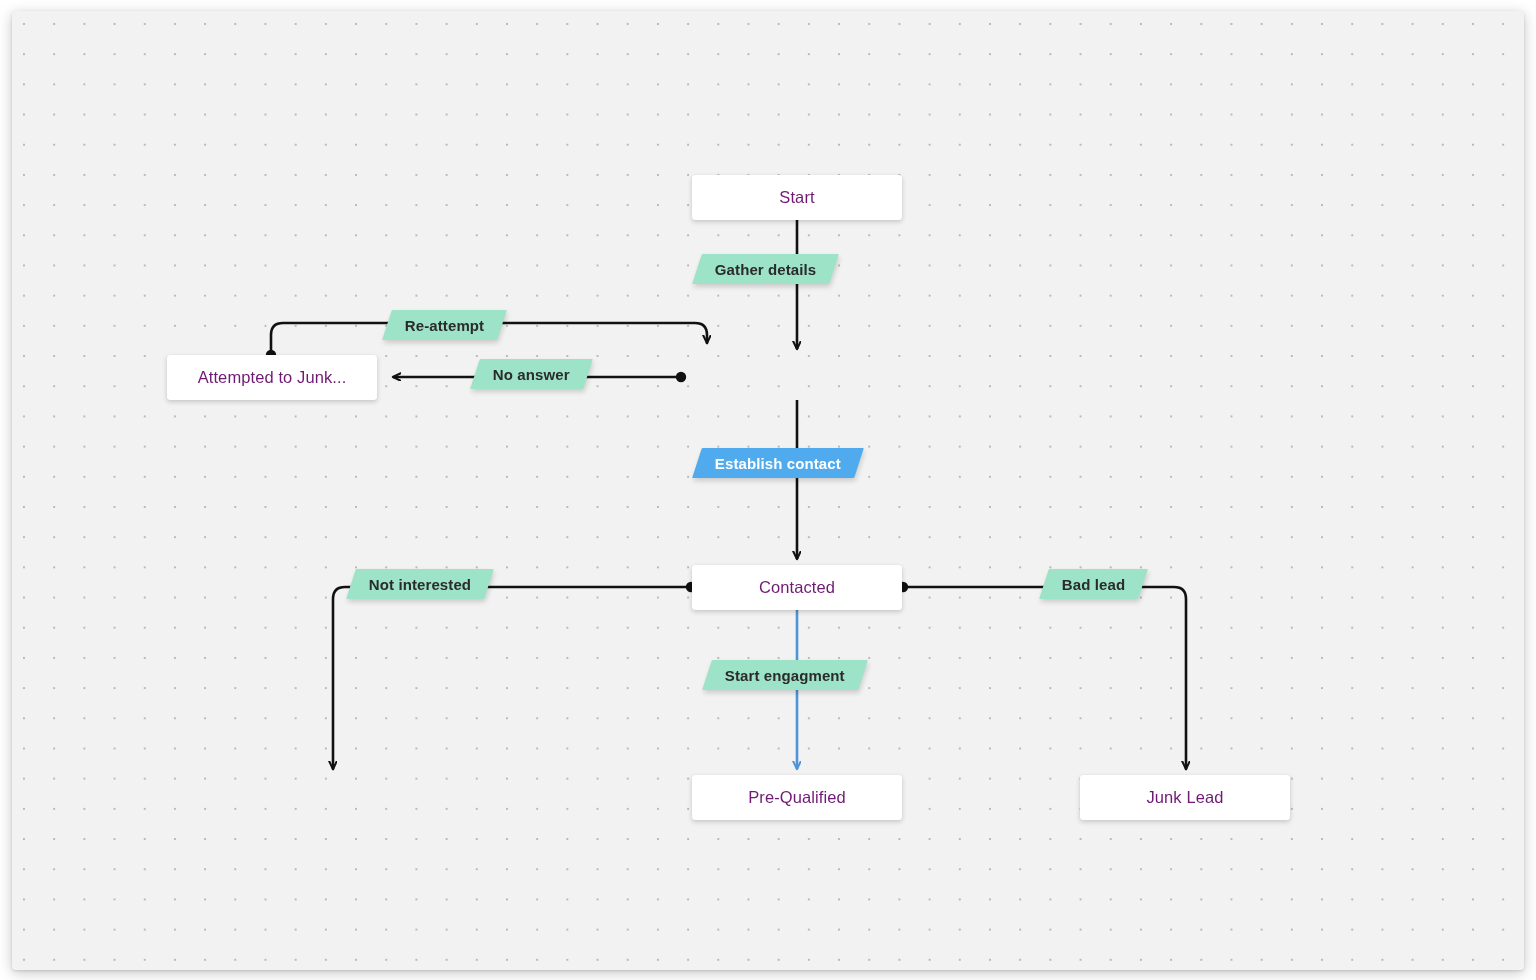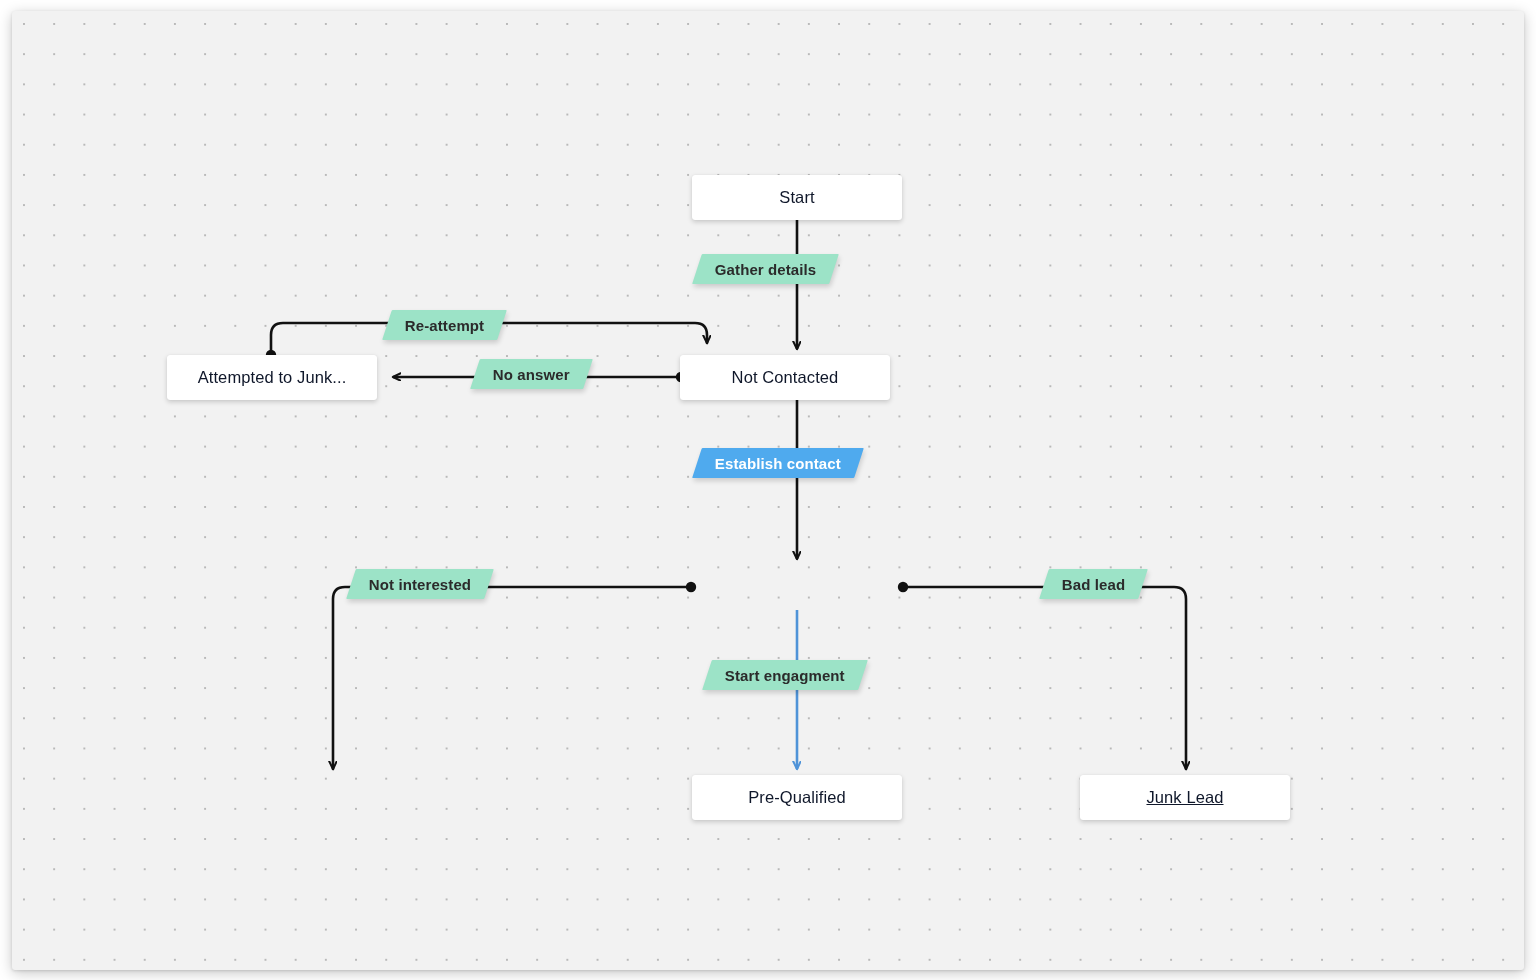--- a/index.html
+++ b/index.html
@@ -36,21 +36,21 @@
   }
   
   .node {
     position: absolute;
     background: #ffffff;
     border-radius: 3px;
     box-shadow: 0 2px 5px rgba(0,0,0,0.18), 0 0px 1px rgba(0,0,0,0.10);
     display: flex;
     align-items: center;
     justify-content: center;
-    color: #0f172a;
+    color: #701a75;
     font-size: 16.5px;
     font-weight: 400;
     letter-spacing: 0.1px;
     white-space: nowrap;
     overflow: hidden;
   }
   .node span { display: block; }
   
   .elabel {
     position: absolute;
@@ -121,31 +121,31 @@
     </svg>
 
     <div class="node" style="left:680px; top:164px; width:210px; height:45px;">
       <span>Start</span>
     </div>
 
     <div class="node" style="left:155px; top:344px; width:210px; height:45px;">
       <span>Attempted to Junk...</span>
     </div>
 
-    <div class="node" style="left:668px; top:344px; width:210px; height:45px;">
-      <span>Not Contacted</span>
+
+    <div class="node" style="left:680px; top:554px; width:210px; height:45px;">
+      <span>Contacted</span>
     </div>
-
 
 
     <div class="node" style="left:680px; top:764px; width:210px; height:45px;">
       <span>Pre-Qualified</span>
     </div>
 
-    <div class="node" style="left:1068px; top:764px; width:210px; height:45px;text-decoration:underline;">
+    <div class="node" style="left:1068px; top:764px; width:210px; height:45px;">
       <span>Junk Lead</span>
     </div>
 
     <div class="elabel green" style="left:685px; top:243px;">
       <span>Gather details</span>
     </div>
 
     <div class="elabel green" style="left:375px; top:299px;">
       <span>Re-attempt</span>
     </div>

